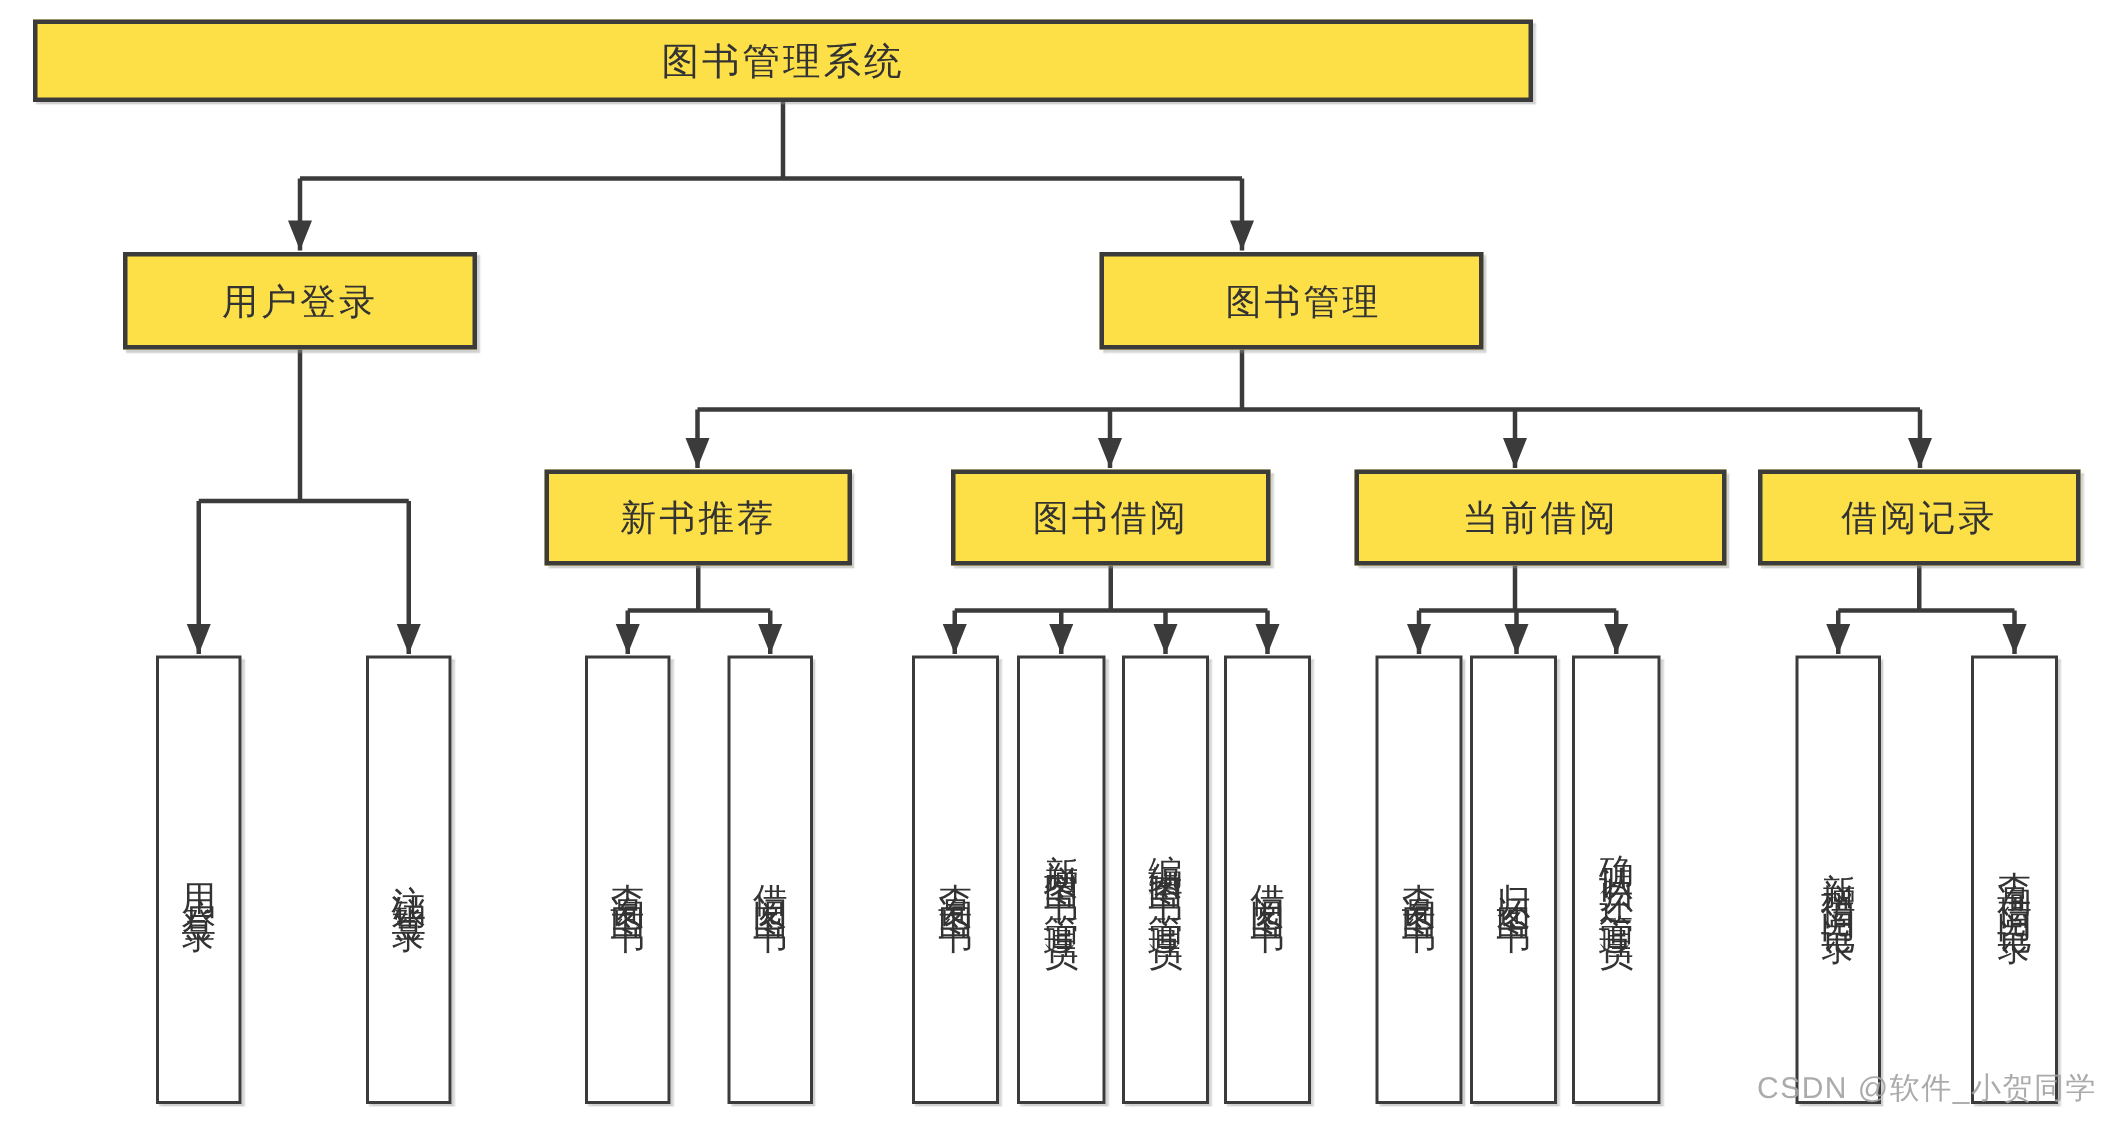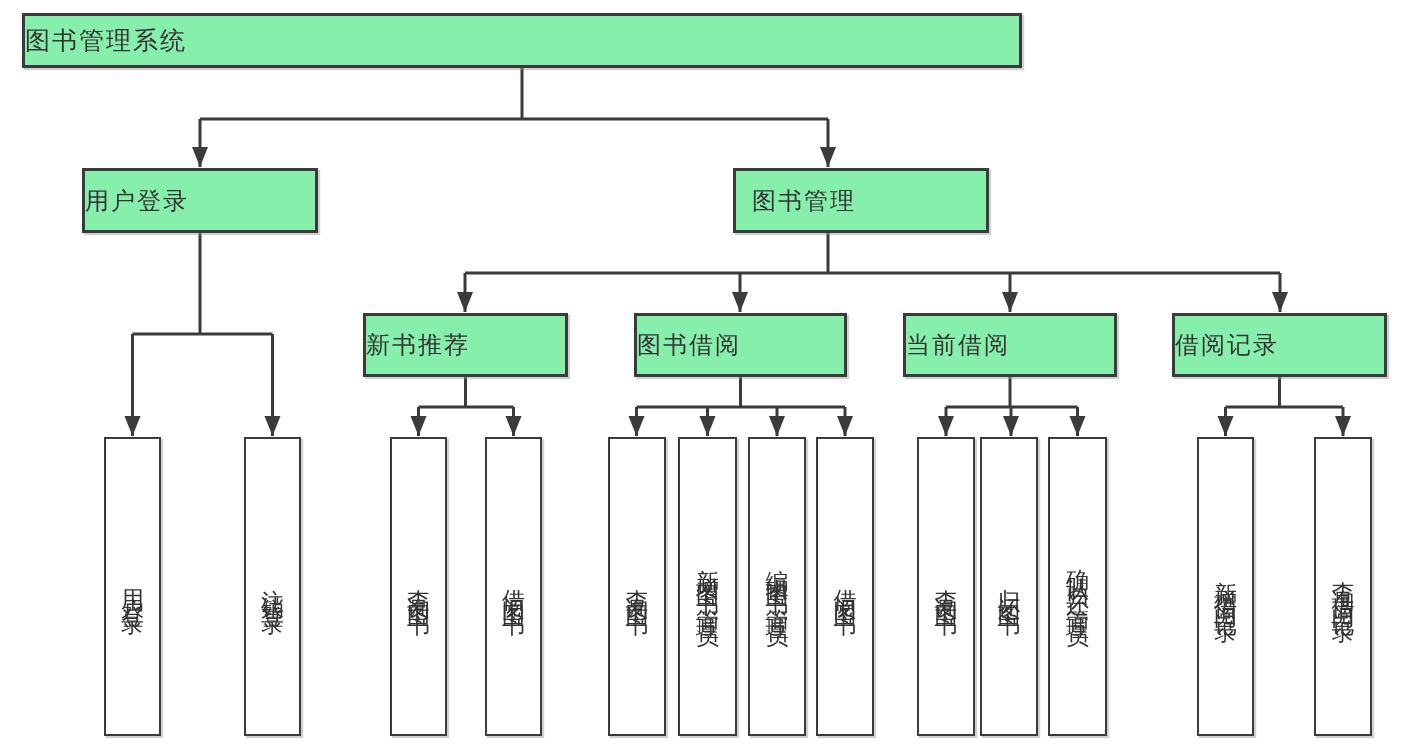--- a/index.html
+++ b/index.html
@@ -4,22 +4,22 @@
 <style>
   html,body{margin:0;padding:0;background:#ffffff;}
   body{
     width:1405px;height:747px;position:relative;overflow:hidden;
     font-family:"Liberation Sans","DejaVu Sans",sans-serif;
     color:#333333;
   }
   #stage{position:absolute;left:0;top:0;width:1405px;height:747px;}
   #connectors{position:absolute;left:0;top:0;width:1405px;height:747px;z-index:1;}
   .node{
-    position:absolute;box-sizing:border-box;background:#86efac;
-    border:3px solid #3b3b3b;display:flex;align-items:center;justify-content:flex-start;
+    position:absolute;box-sizing:border-box;background:#fde047;
+    border:3px solid #3b3b3b;display:flex;align-items:center;justify-content:center;
     z-index:2;box-shadow:2px 2px 1px rgba(150,150,150,0.45);
   }
   .hlabel{letter-spacing:2px;white-space:nowrap;}
   .root{left:22px;top:13px;width:1000px;height:55px;font-size:25px;}
   .lvl2{top:168px;width:236px;height:65px;font-size:24px;}
   .lvl3{top:313px;height:64px;font-size:24px;}
   .leaf{
     position:absolute;box-sizing:border-box;background:#ffffff;
     border:2px solid #3b3b3b;top:437px;height:299px;
     display:flex;align-items:center;justify-content:center;
@@ -100,21 +100,21 @@
   <div class="node lvl2" style="left:733px;width:256px;padding-left:16px;">
     <span class="hlabel">图书管理</span>
   </div>
 
   <div class="node lvl3" style="left:634px;width:213px;">
     <span class="hlabel">图书借阅</span>
   </div>
   <div class="node lvl3" style="left:363px;width:205px;">
     <span class="hlabel">新书推荐</span>
   </div>
-  <div class="node lvl3" style="left:903px;width:214px;">
+  <div class="node lvl3" style="left:903px;width:248px;">
     <span class="hlabel">当前借阅</span>
   </div>
   <div class="node lvl3" style="left:1172px;width:215px;">
     <span class="hlabel">借阅记录</span>
   </div>
 
   <div class="leaf" style="left:104px;width:57px;">
     <span class="vtext">用户登录</span>
   </div>
   <div class="leaf" style="left:244px;width:57px;">
@@ -147,14 +147,15 @@
   <div class="leaf" style="left:1048px;width:59px;">
     <span class="vtext">确认归还（管理员）</span>
   </div>
   <div class="leaf" style="left:1197px;width:57px;">
     <span class="vtext">新增借阅记录</span>
   </div>
   <div class="leaf" style="left:1314px;width:58px;">
     <span class="vtext">查询借阅记录</span>
   </div>
 
+  <div class="watermark">CSDN @软件_小贺同学</div>
 
 </div>
 
 </body></html>

